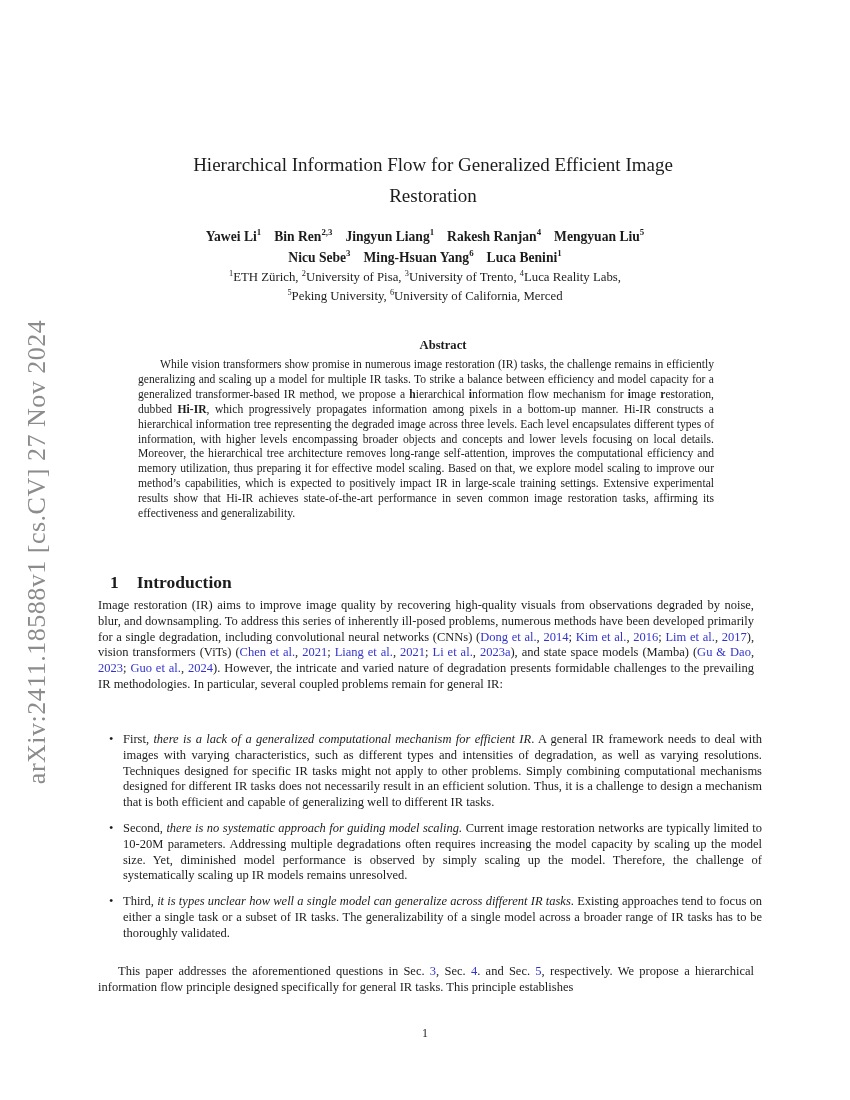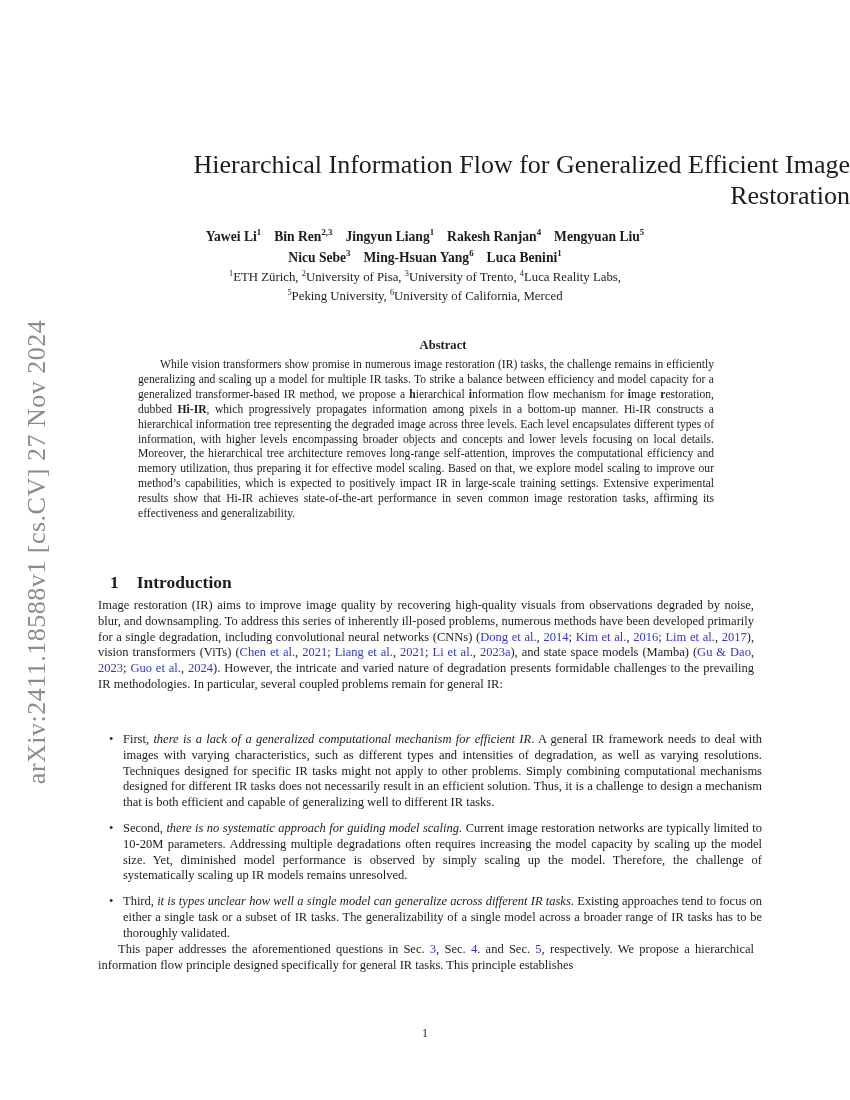--- a/index.html
+++ b/index.html
@@ -21,22 +21,22 @@
   .arxiv-stamp{
     position:absolute;left:37px;top:552px;
     transform:translate(-50%,-50%) rotate(-90deg);
     white-space:nowrap;
     font-size:26px;
     letter-spacing:0.5px;
     color:var(--stamp_color);
   }
   .title{
     position:absolute;top:149px;left:0;right:0;
-    text-align:right;
-    font-size:26px;line-height:31px;margin-left:16px;
+    text-align:center;
+    font-size:19px;line-height:31px;margin-left:16px;
   }
   .authors{
     position:absolute;top:226px;left:0;right:0;
     text-align:center;
     font-size:13.6px;line-height:21px;
   }
   .affils{
     position:absolute;top:268px;left:0;right:0;
     text-align:center;
     font-size:12.8px;line-height:19px;
@@ -62,21 +62,21 @@
   .para1{position:absolute;top:598px;left:98px;width:656px;}
   .bullets{
     position:absolute;top:724px;left:98px;width:656px;
     margin:8px;padding:0;list-style:none;
   }
   .bullets li{
     position:relative;padding-left:17px;margin-bottom:10px;
     font-size:12.5px;line-height:15.8px;text-align:justify;
   }
   .bullets li::before{content:"\2022";position:absolute;left:3px;}
-  .para2{position:absolute;top:942px;left:98px;width:656px;text-indent:20px;}
+  .para2{position:absolute;top:964px;left:98px;width:656px;text-indent:20px;}
   .pageno{
     position:absolute;top:1026px;left:0;right:0;
     text-align:center;font-size:12px;
   }
   .bold{font-weight:bold;}
   .italic{font-style:italic;}
   .lnk{color:var(--link_color);cursor:pointer;}
   sup{font-size:0.65em;line-height:0;}
   .gap{display:inline-block;width:13px;}
 </style>

